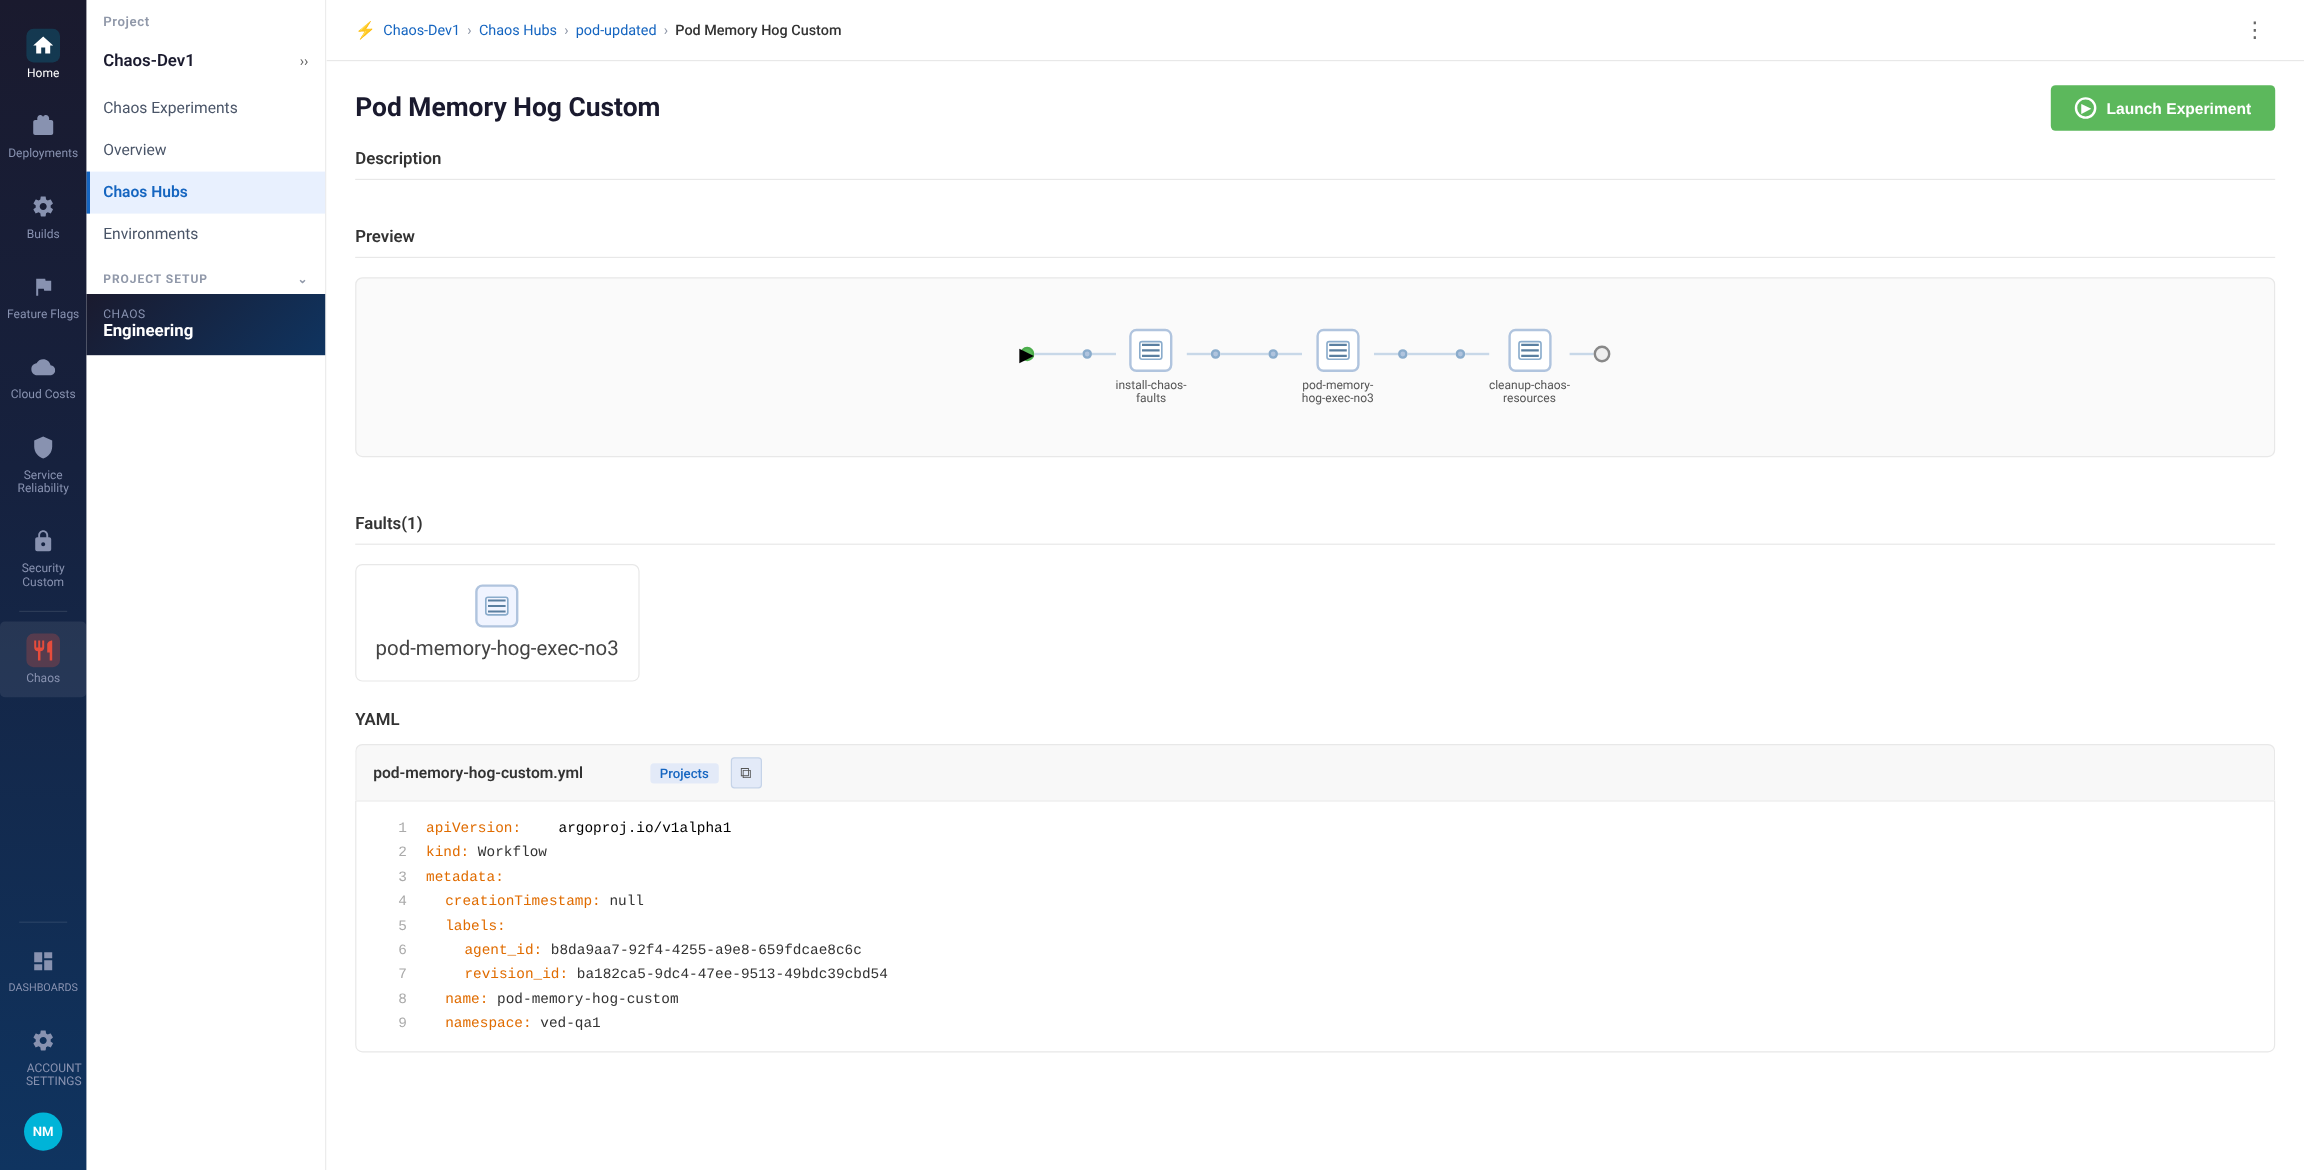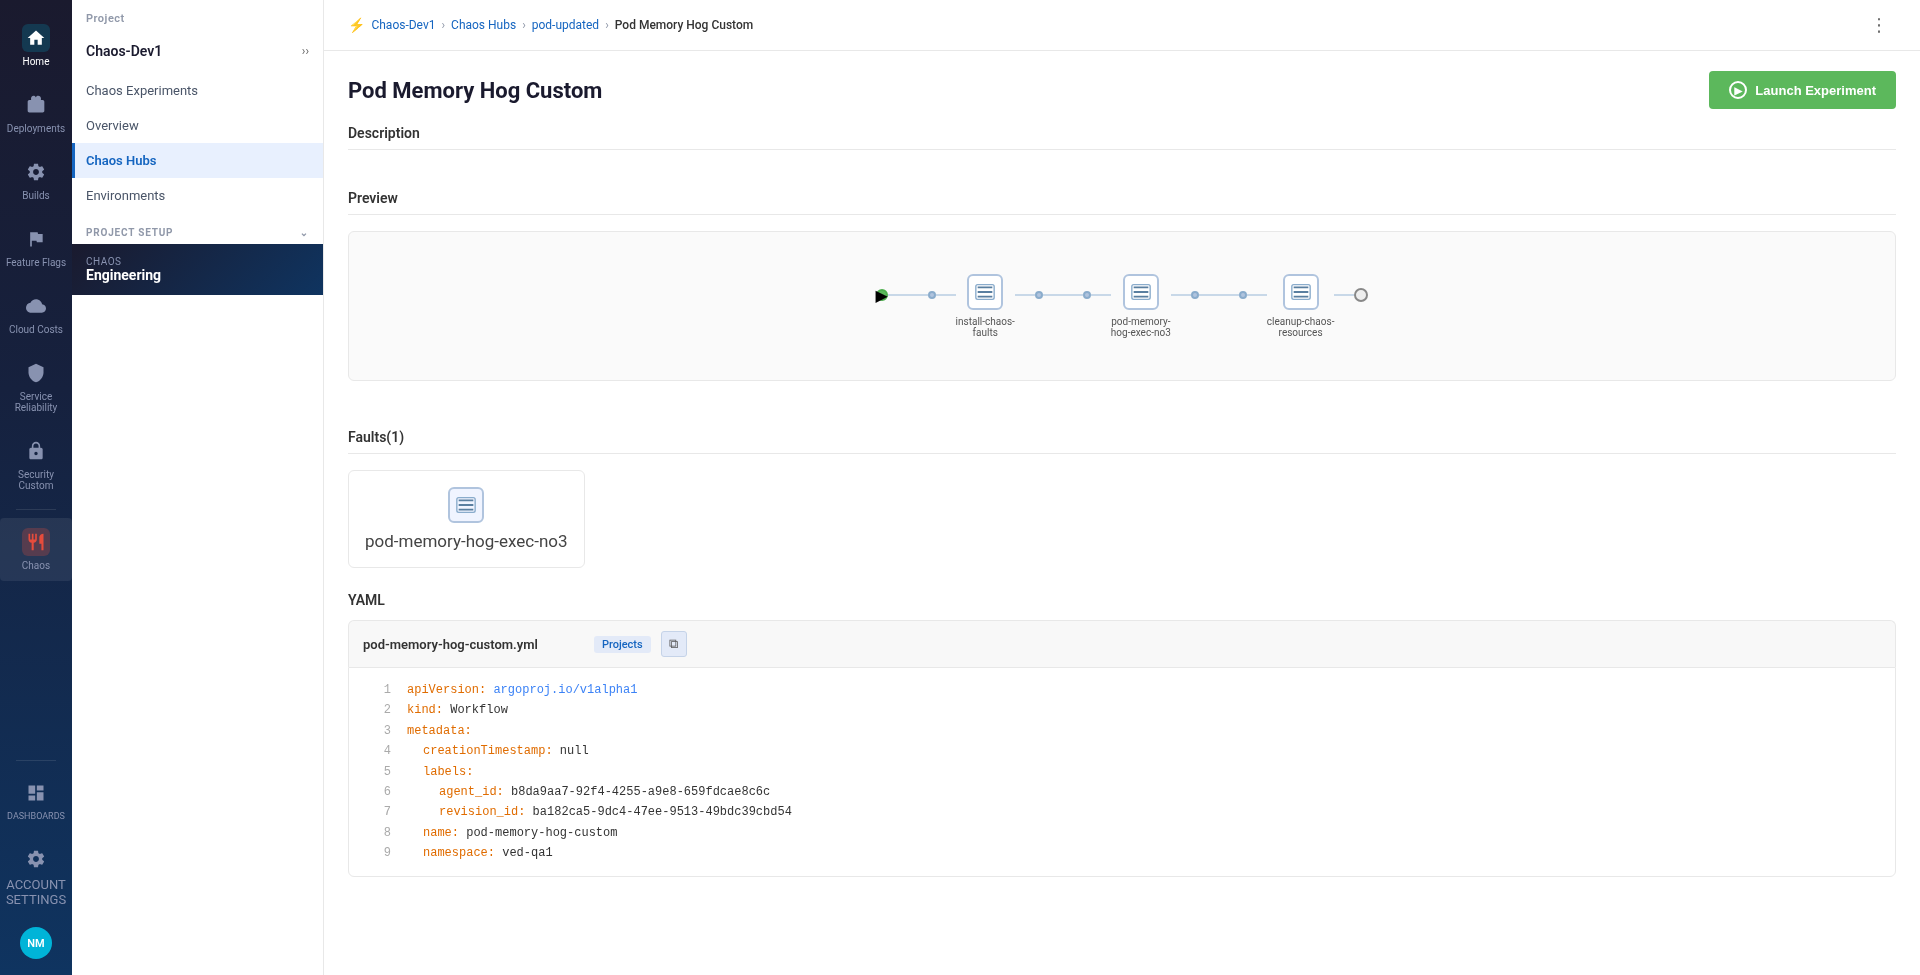--- a/index.html
+++ b/index.html
@@ -67,21 +67,21 @@
       align-items: center;
       justify-content: center;
       color: #fff;
       font-size: 11px;
       font-weight: 600;
       cursor: pointer;
     }
 
     
     .secondary-sidebar {
-      width: 252px;
+      width: 200px;
       background: #fff;
       border-right: 1px solid #e8e8e8;
       display: flex;
       flex-direction: column;
       flex-shrink: 0;
     }
     .sidebar-project {
       padding: 12px 14px;
       font-size: 11px;
       color: #9098a9;
@@ -403,21 +403,21 @@
     .yaml-line-num {
       width: 28px;
       color: #aaa;
       text-align: right;
       margin-right: 16px;
       flex-shrink: 0;
       user-select: none;
     }
     .yaml-key { color: #e06c00; }
     .yaml-value { color: #333; }
-    .yaml-url { color: #3b82f6; }
+    .yaml-url { color: #000000; margin-left: 24px; }
 
     
     ::-webkit-scrollbar { width: 6px; }
     ::-webkit-scrollbar-thumb { background: #ccc; border-radius: 3px; }
   </style>
 </head>
 <body>
 
 <div class="icon-sidebar">
   <div class="icon-sidebar-item active">
@@ -495,21 +495,21 @@
           </svg>
       </div>
       <span style="font-size:9px;">DASHBOARDS</span>
     </div>
     <div class="icon-sidebar-item">
       <div class="icon-wrap">
         <svg viewBox="0 0 24 24" fill="currentColor" width="20" height="20">
             <path d="M19.43 12.98c.04-.32.07-.64.07-.98s-.03-.66-.07-.98l2.11-1.65c.19-.15.24-.42.12-.64l-2-3.46c-.12-.22-.39-.3-.61-.22l-2.49 1c-.52-.4-1.08-.73-1.69-.98l-.38-2.65C14.46 2.18 14.25 2 14 2h-4c-.25 0-.46.18-.49.42l-.38 2.65c-.61.25-1.17.59-1.69.98l-2.49-1c-.23-.09-.49 0-.61.22l-2 3.46c-.13.22-.07.49.12.64l2.11 1.65c-.04.32-.07.65-.07.98s.03.66.07.98l-2.11 1.65c-.19.15-.24.42-.12.64l2 3.46c.12.22.39.3.61.22l2.49-1c.52.4 1.08.73 1.69.98l.38 2.65c.03.24.24.42.49.42h4c.25 0 .46-.18.49-.42l.38-2.65c.61-.25 1.17-.58 1.69-.98l2.49 1c.23.09.49 0 .61-.22l2-3.46c.12-.22.07-.49-.12-.64l-2.11-1.65zM12 15.5c-1.93 0-3.5-1.57-3.5-3.5s1.57-3.5 3.5-3.5 3.5 1.57 3.5 3.5-1.57 3.5-3.5 3.5z"></path>
           </svg>
       </div>
-      <span style="font-size:13px;">ACCOUNT SETTINGS</span>
+      <span style="font-size:10px;text-align:right;">ACCOUNT SETTINGS</span>
     </div>
     <div style="padding: 8px 0 4px;">
       <div class="user-avatar">NM</div>
     </div>
   </div>
 </div>
 
 <div class="secondary-sidebar">
   <div class="sidebar-project">Project</div>
   <div class="sidebar-project-selector">

